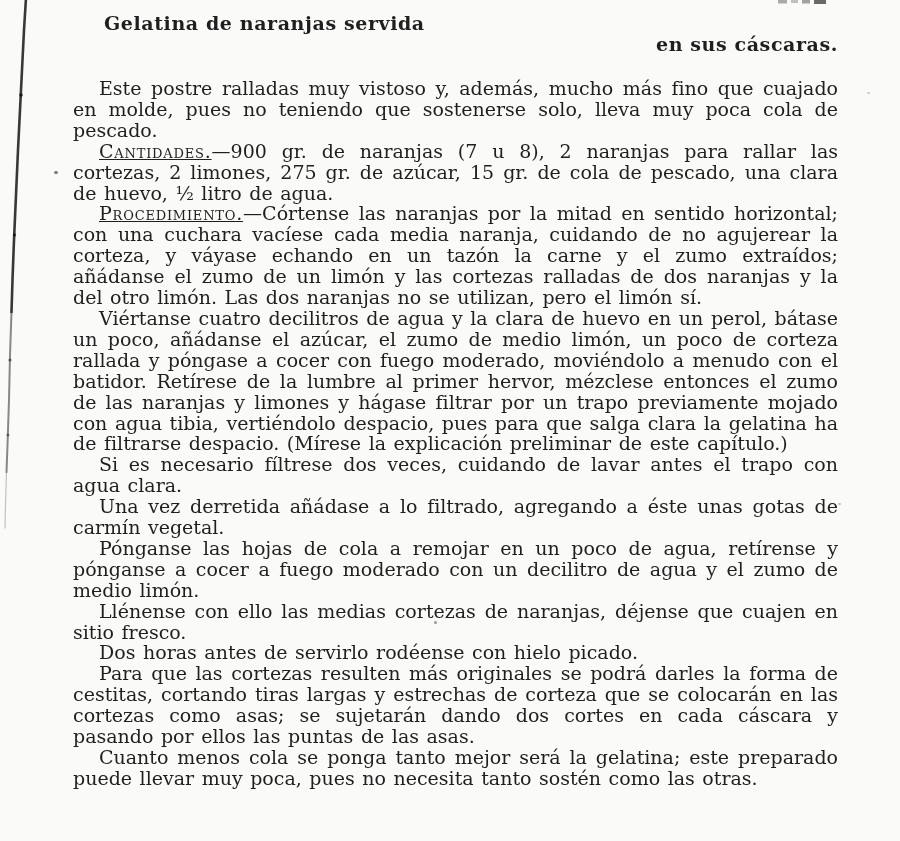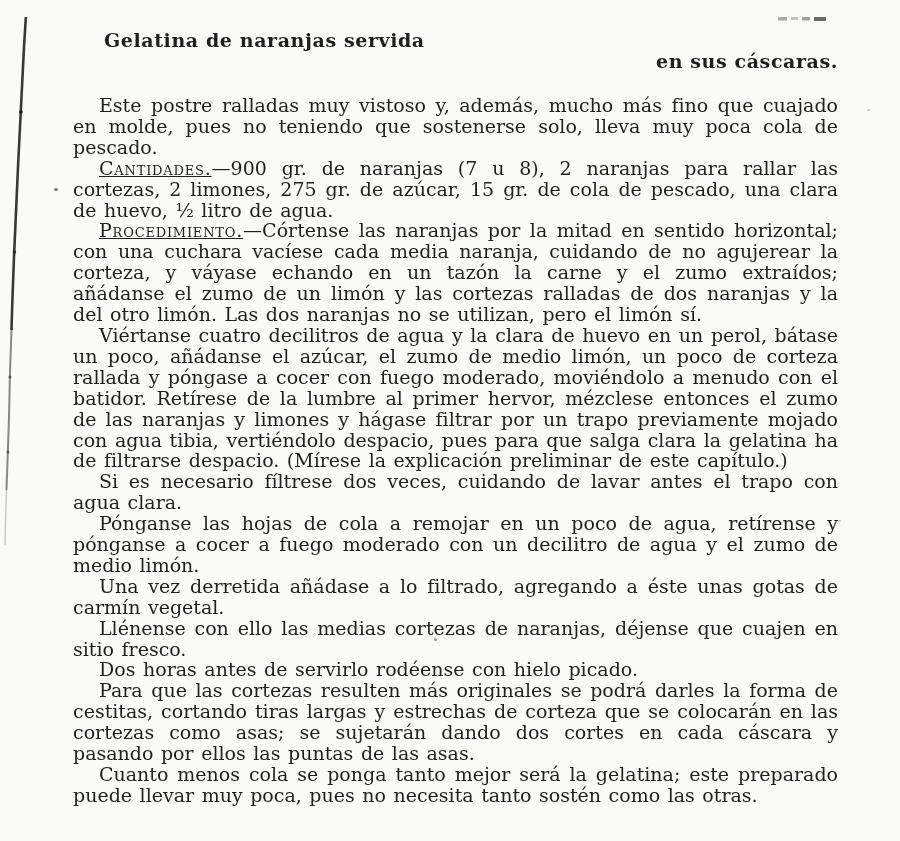--- a/index.html
+++ b/index.html
@@ -11,21 +11,20 @@
     height: 841px;
     background: #fafaf9;
     overflow: hidden;
     position: relative;
     font-family: "DejaVu Serif", "Liberation Serif", serif;
     color: #1f1f1f;
   }
   .page {
     position: absolute;
     inset: 0;
-    margin-top: 17px;
   }
   
   .edge-line-svg {
     position: absolute;
     left: 0;
     top: 0;
   }
   .corner-mark-svg {
     position: absolute;
     left: 770px;
@@ -110,22 +109,22 @@
       <span class="t-line1">Gelatina de naranjas servida</span>
       <span class="t-line2">en sus cáscaras.</span>
     </h1>
     <div class="recipe-body">
 
     <p>Este postre ralladas muy vistoso y, además, mucho más fino que cuajado en molde, pues no teniendo que sostenerse solo, lleva muy poca cola de pescado.</p>
         <p><span class="lead">Cantidades.</span>—900 gr. de naranjas (7 u 8), 2 naranjas para rallar las cortezas, 2 limones, 275 gr. de azúcar, 15 gr. de cola de pescado, una clara de huevo, ½ litro de agua.</p>
         <p><span class="lead">Procedimiento.</span>—Córtense las naranjas por la mitad en sentido horizontal; con una cuchara vacíese cada media naranja, cuidando de no agujerear la corteza, y váyase echando en un tazón la carne y el zumo extraídos; añádanse el zumo de un limón y las cortezas ralladas de dos naranjas y la del otro limón. Las dos naranjas no se utilizan, pero el limón sí.</p>
         <p>Viértanse cuatro decilitros de agua y la clara de huevo en un perol, bátase un poco, añádanse el azúcar, el zumo de medio limón, un poco de corteza rallada y póngase a cocer con fuego moderado, moviéndolo a menudo con el batidor. Retírese de la lumbre al primer hervor, mézclese entonces el zumo de las naranjas y limones y hágase filtrar por un trapo previamente mojado con agua tibia, vertiéndolo despacio, pues para que salga clara la gelatina ha de filtrarse despacio. (Mírese la explicación preliminar de este capítulo.)</p>
         <p>Si es necesario fíltrese dos veces, cuidando de lavar antes el trapo con agua clara.</p>
+        <p>Una vez derretida añádase a lo filtrado, agregando a éste unas gotas de carmín vegetal.</p>
         <p>Pónganse las hojas de cola a remojar en un poco de agua, retírense y pónganse a cocer a fuego moderado con un decilitro de agua y el zumo de medio limón.</p>
-        <p>Una vez derretida añádase a lo filtrado, agregando a éste unas gotas de carmín vegetal.</p>
         <p>Llénense con ello las medias cortezas de naranjas, déjense que cuajen en sitio fresco.</p>
         <p>Dos horas antes de servirlo rodéense con hielo picado.</p>
         <p>Para que las cortezas resulten más originales se podrá darles la forma de cestitas, cortando tiras largas y estrechas de corteza que se colocarán en las cortezas como asas; se sujetarán dando dos cortes en cada cáscara y pasando por ellos las puntas de las asas.</p>
         <p>Cuanto menos cola se ponga tanto mejor será la gelatina; este preparado puede llevar muy poca, pues no necesita tanto sostén como las otras.</p>
       </div>
   </div>
 
 </div>
 
 </body></html>

